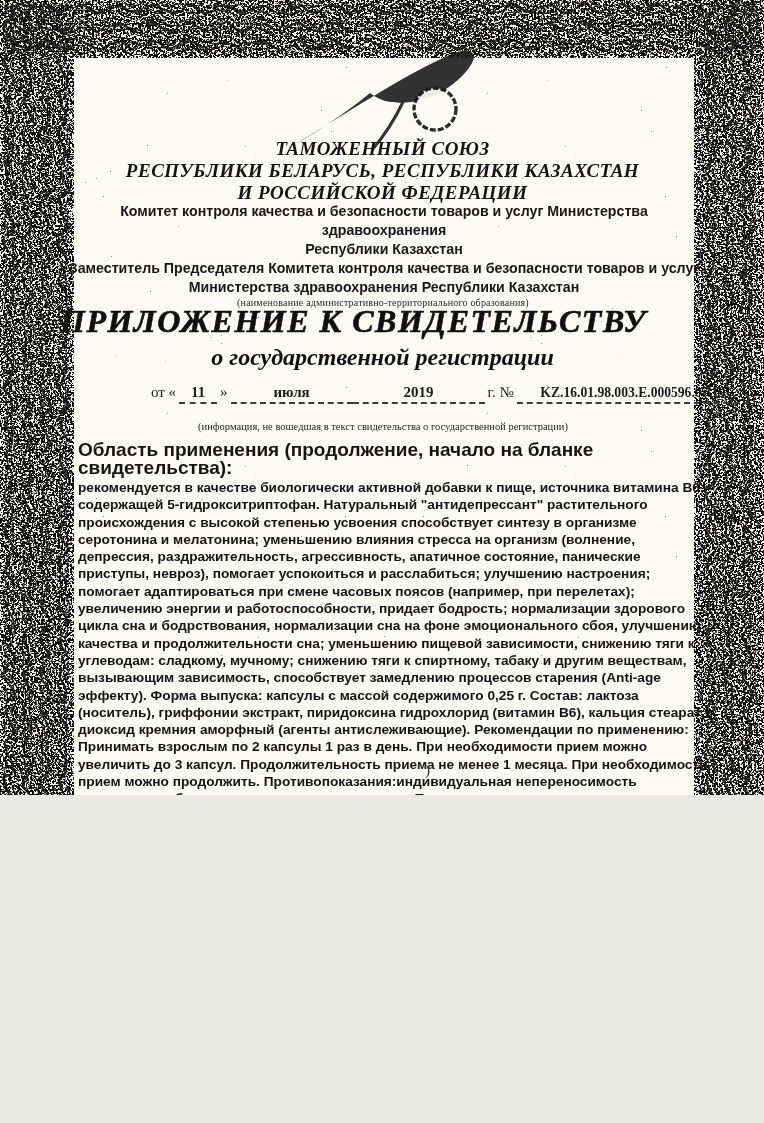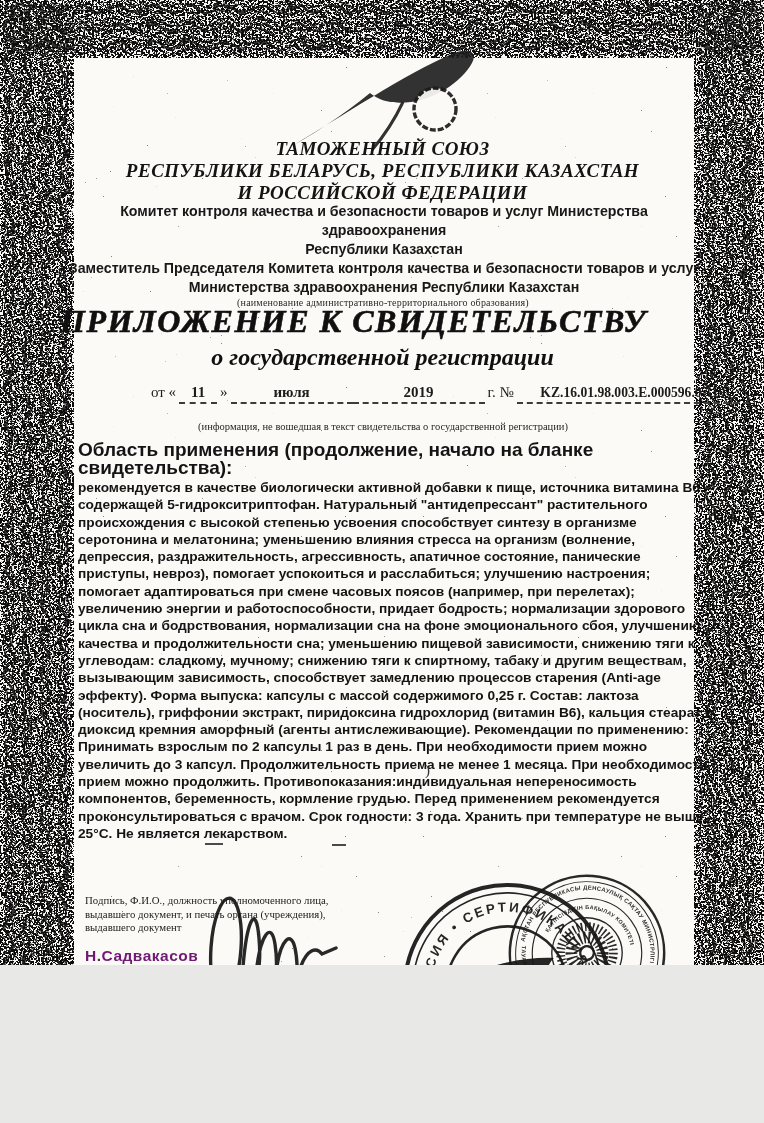--- a/index.html
+++ b/index.html
@@ -1,17 +1,17 @@
 <!DOCTYPE html>
 <html><head>
 <meta charset="utf-8">
 <style>
   html,body{margin:0;padding:0;background:#e8e8e6;}
   .page{
-    position:relative;width:764px;height:965px;margin:0 auto;
+    position:relative;width:764px;height:795px;margin:0 auto;
     background:#fbfaf7;overflow:hidden;
     font-family:"Liberation Serif",serif;color:#1a1a1a;
   }
   .abs{position:absolute;}
   .layer{position:absolute;left:0;top:0;}
   
   .union{
     left:70px;top:139px;width:625px;text-align:center;
     font-family:"Liberation Serif",serif;font-style:italic;font-weight:bold;
     font-size:19px;line-height:21px;letter-spacing:.5px;color:#141414;

